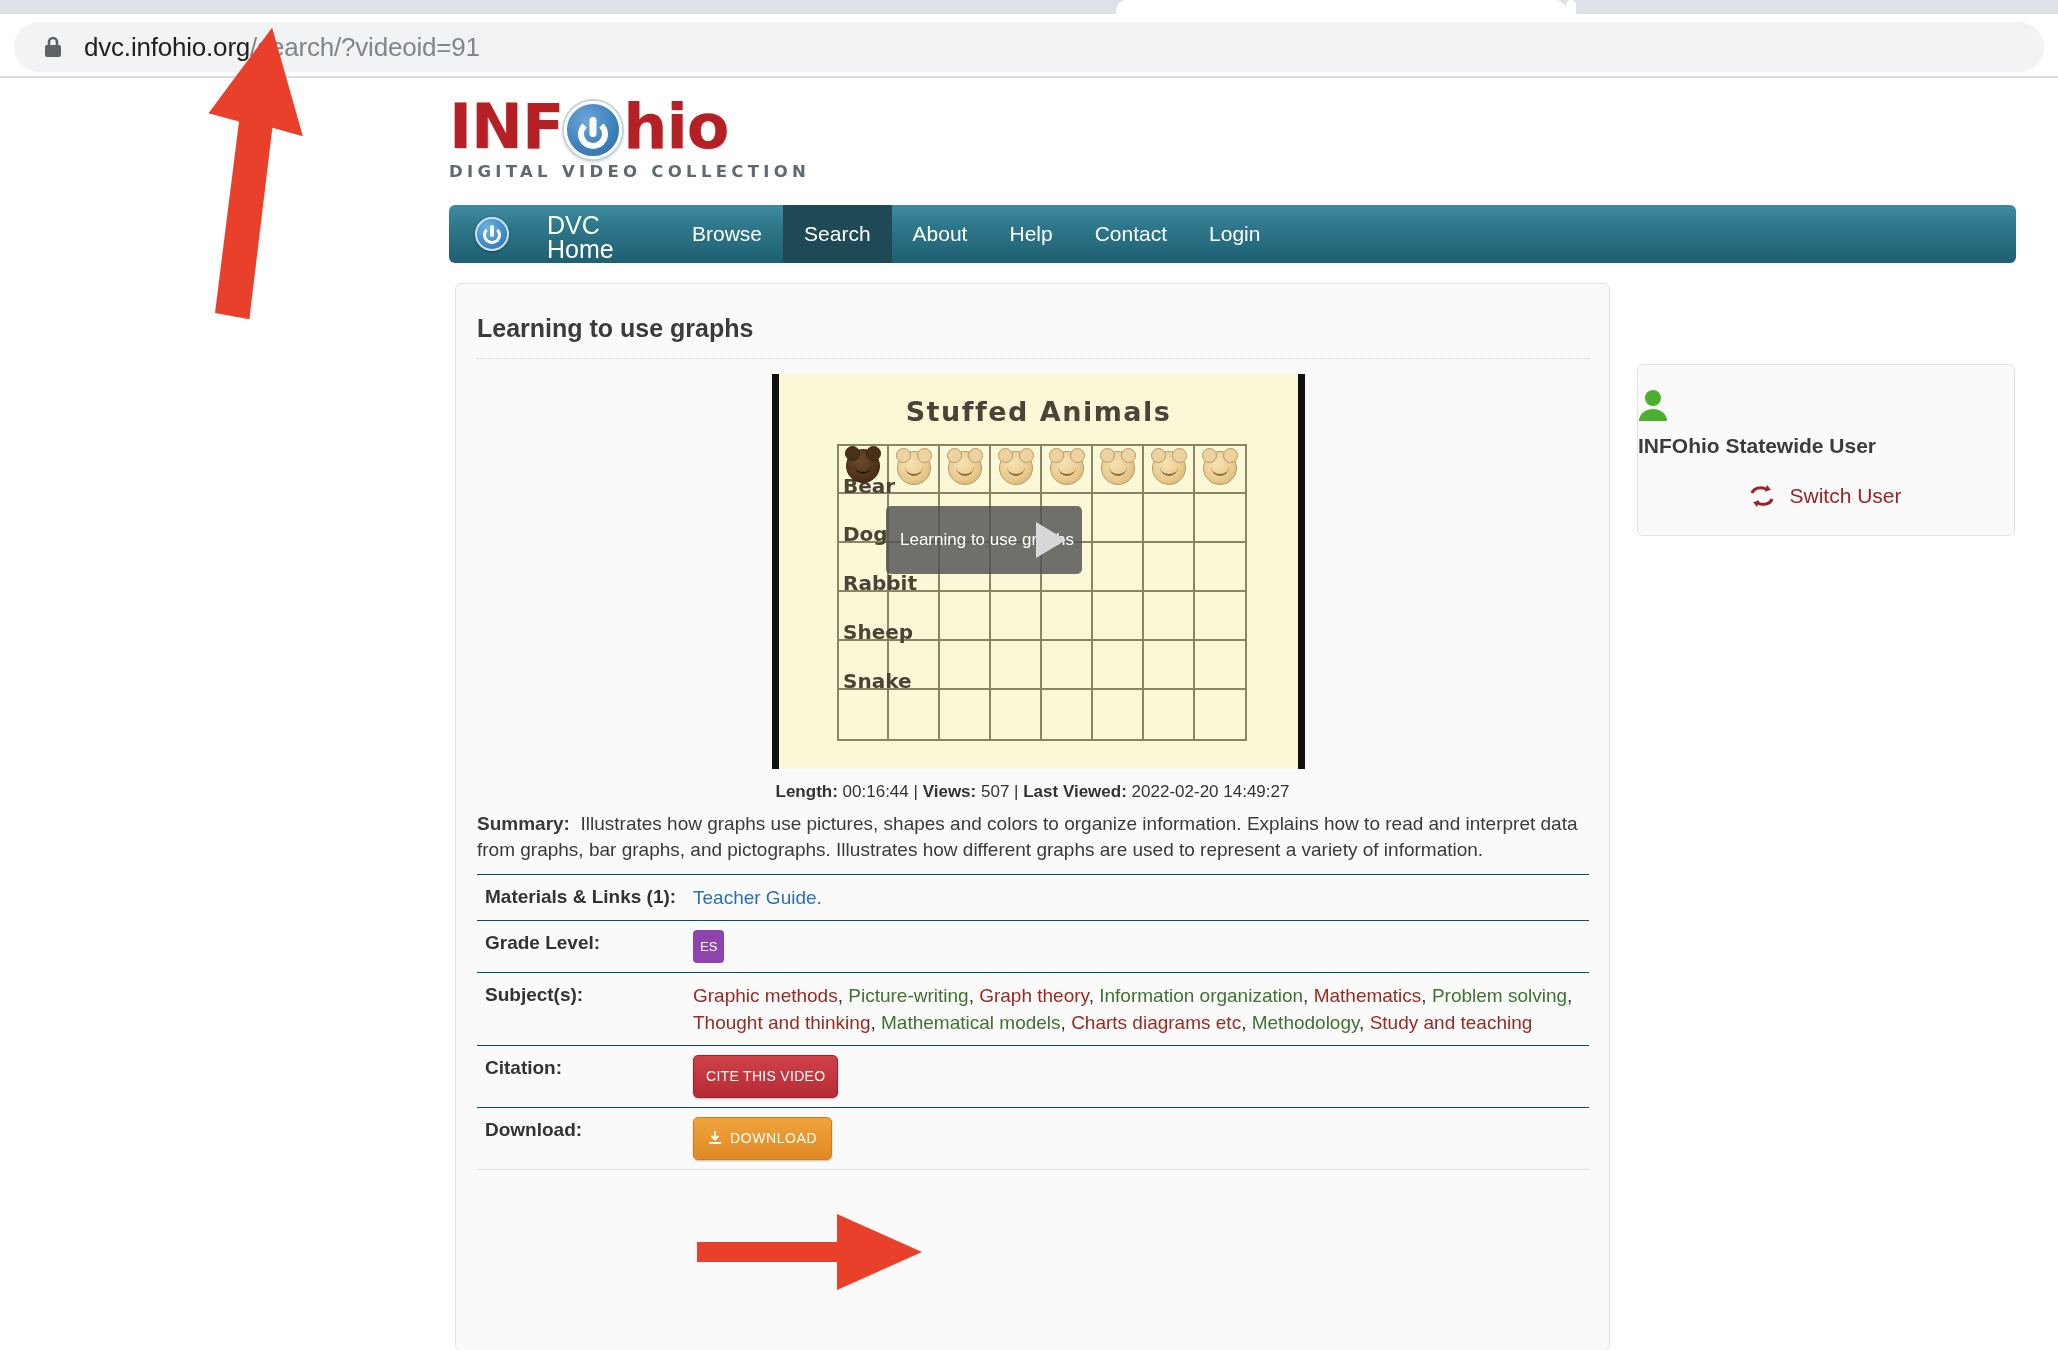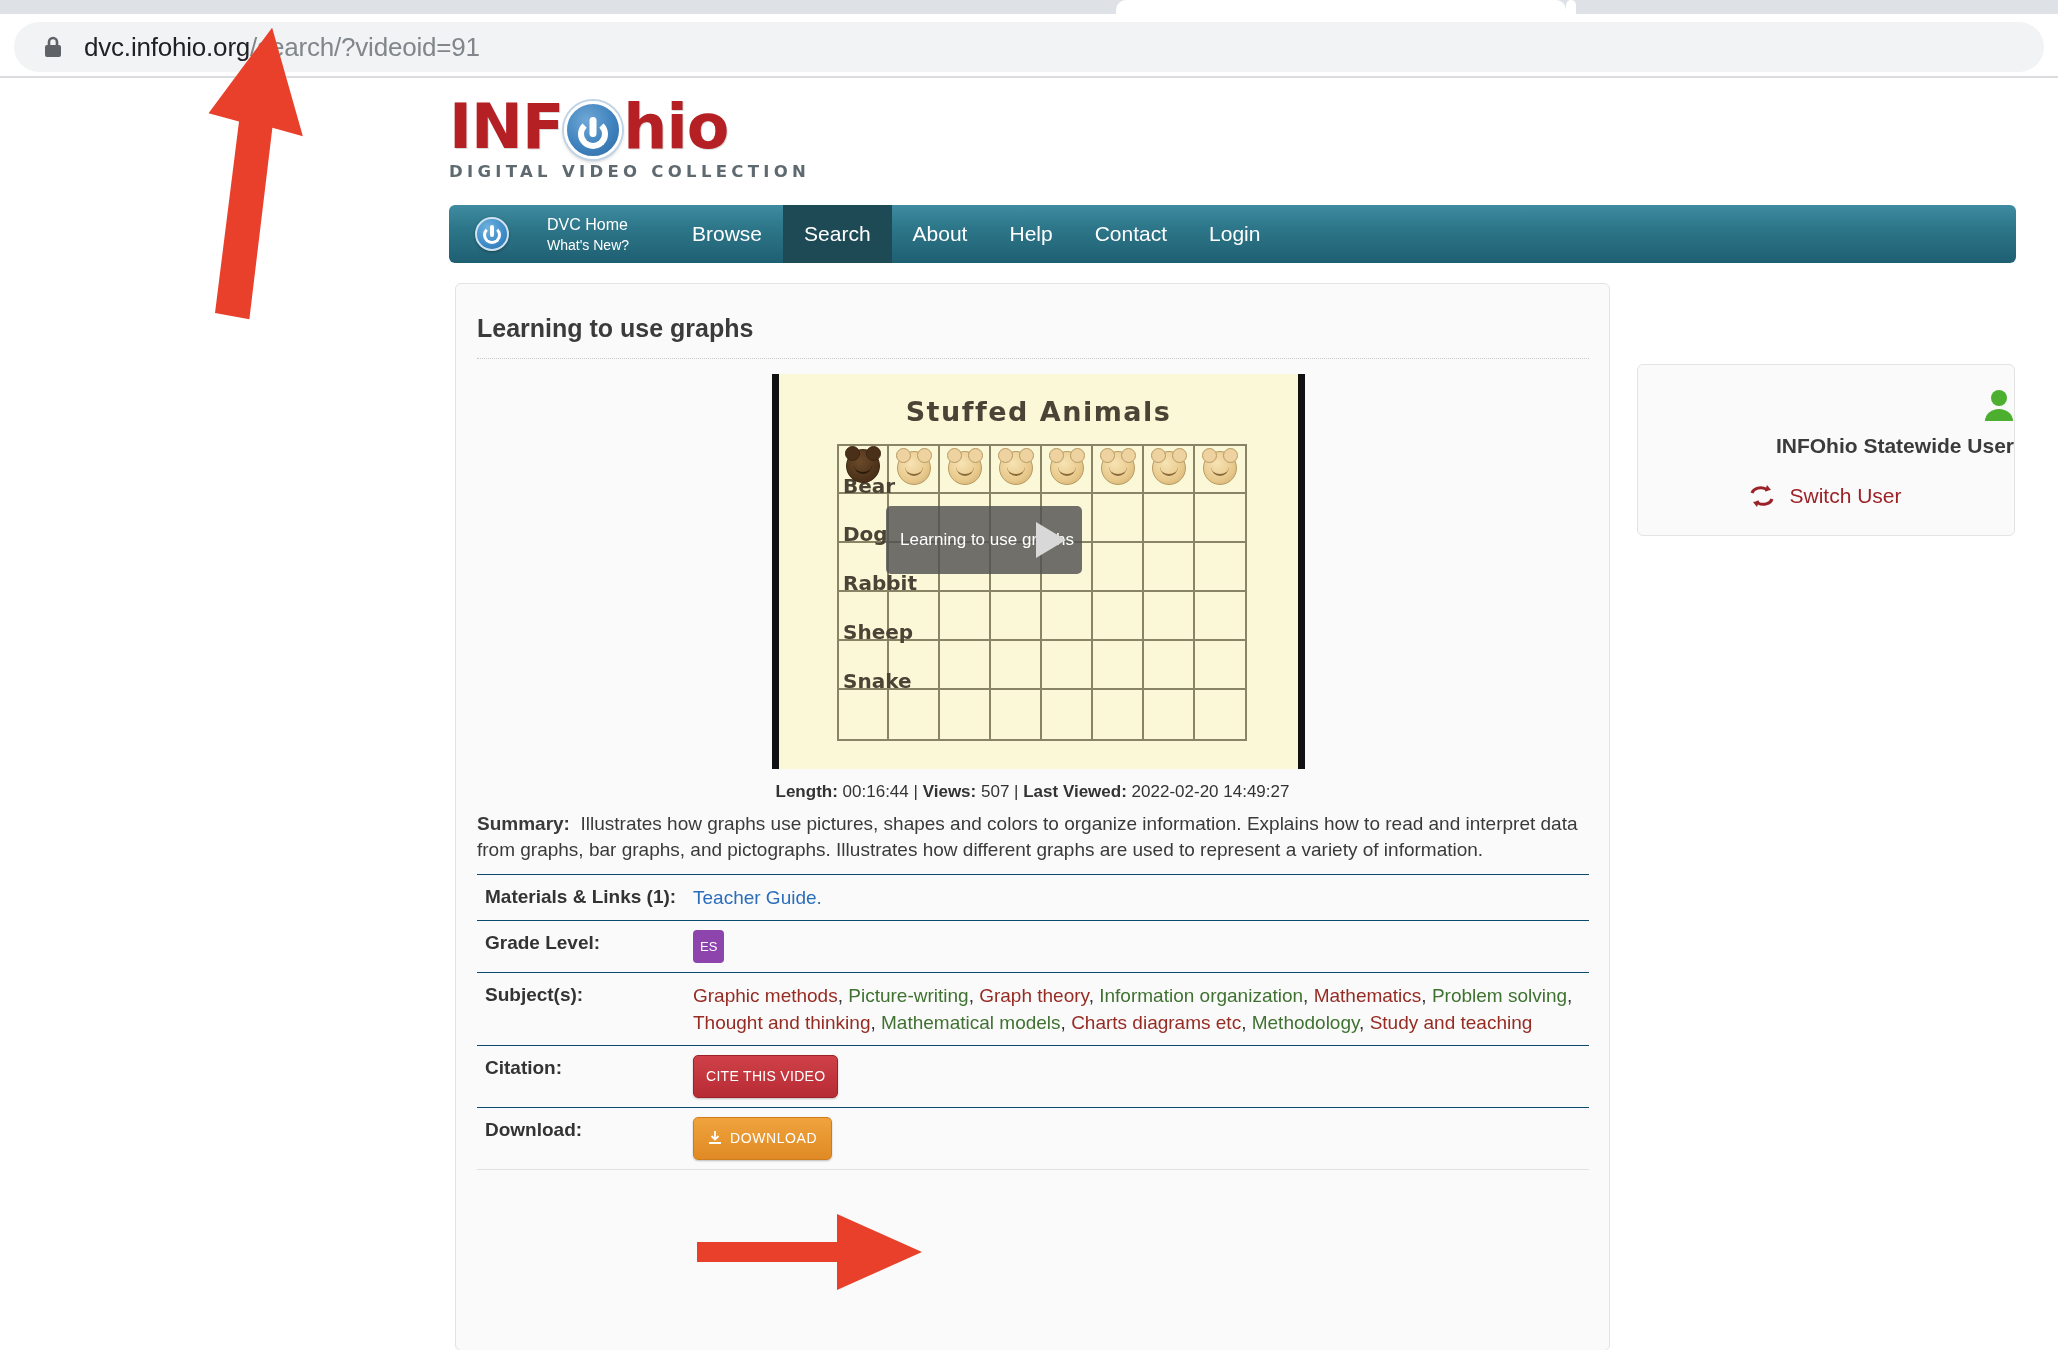--- a/index.html
+++ b/index.html
@@ -72,21 +72,21 @@
   .nav-power::before {
     content:""; position:absolute; left:50%; top:6px; transform:translateX(-50%);
     width:4px; height:12px; border-radius:2px; background:#ffffff;
   }
   .nav-power::after {
     content:""; position:absolute; left:50%; top:7px; transform:translateX(-50%);
     width:18px; height:18px; border-radius:50%;
     border:3.5px solid #ffffff; border-top-color:transparent; box-sizing:border-box;
   }
   .nav-home { position:absolute; left:98px; top:8px; width:120px; color:#fff; }
-  .nav-home .l1 { font-size:16px; line-height:24px; }
+  .nav-home .l1 { font-size:25px; line-height:24px; }
   .nav-home .l2 { font-size:14px; line-height:16px; }
   .nav-items { position:absolute; left:222px; top:0; height:58px; display:flex; }
   .nav-item {
     height:58px; line-height:58px; padding:0 21px;
     color:#ffffff; font-size:21px; white-space:nowrap;
   }
   .nav-item.active { background:#1e4a56; }
 
   
   .card {
@@ -191,21 +191,21 @@
     display:inline-block; background:linear-gradient(180deg,#f0a33c 0%,#e08a25 100%);
     color:#fff; font-size:14px; padding:7px 14px; border-radius:5px;
     border:1px solid #cf7c1c; box-shadow:0 1px 2px rgba(0,0,0,.25);
     letter-spacing:.6px;
   }
   .dl-ico { display:inline-block; margin-right:8px; vertical-align:-2px; }
 
   
   .side {
     position:absolute; left:1637px; top:286px; width:378px; height:172px;
-    background:#fafafa; border:1px solid #e3e3e3; border-radius:6px; text-align:right;
+    background:#fafafa; border:1px solid #e3e3e3; border-radius:6px; text-align:left;
   }
   .side .person { margin-top:24px; }
   .side .uname { margin-top:9px; font-size:21px; font-weight:bold; color:#3b3b3b; }
   .side .switch {
     margin-top:26px; font-size:21px; color:#9b2226;
     display:flex; align-items:center; justify-content:center; gap:15px;
   }
 
   
   .ann { position:absolute; pointer-events:none; }

